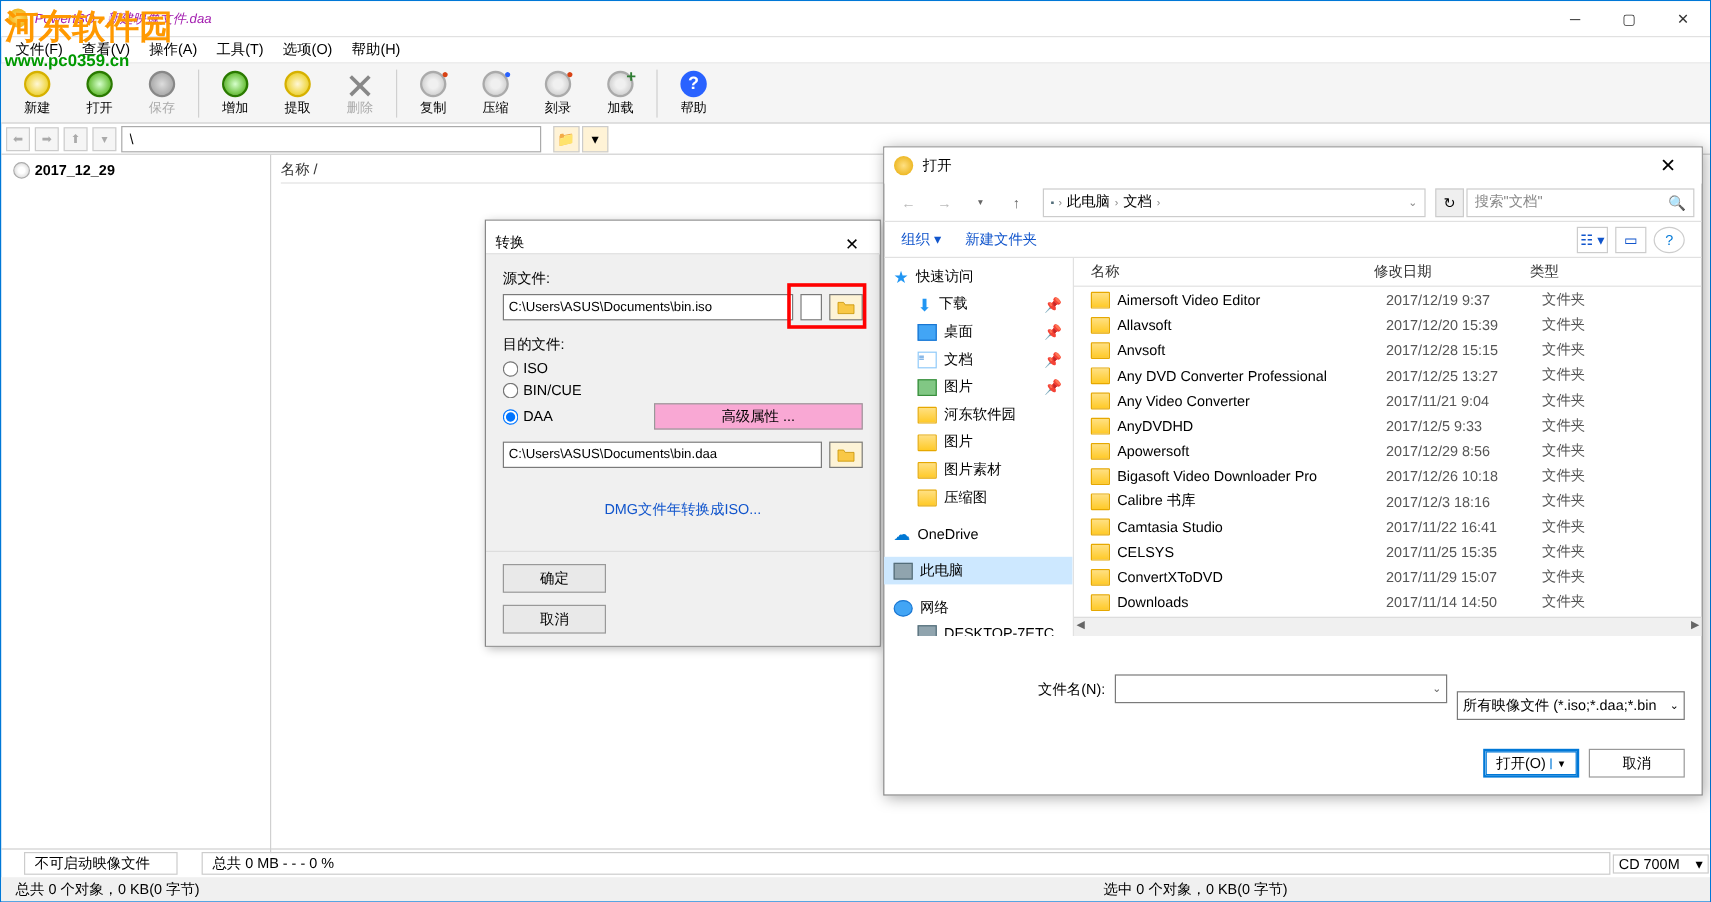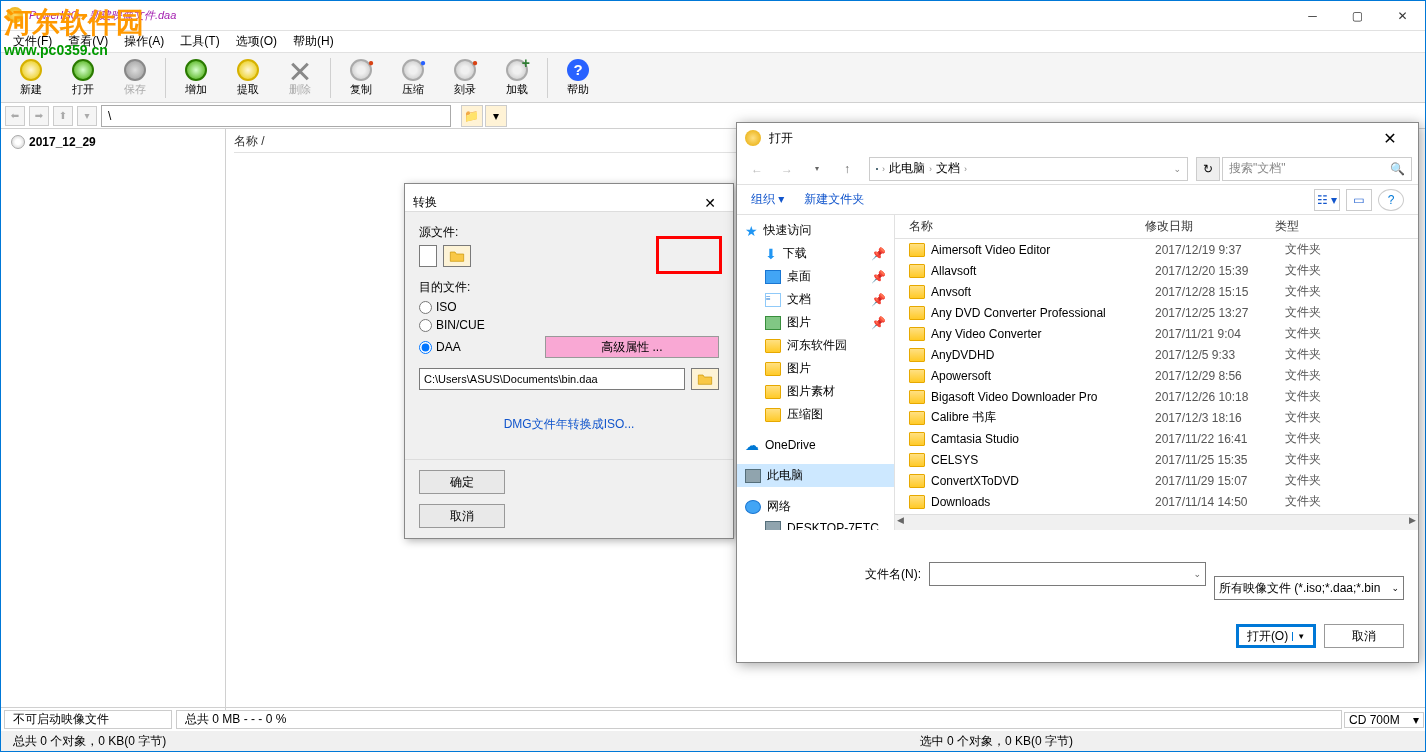--- a/index.html
+++ b/index.html
@@ -51,21 +51,21 @@
 
 .main-body { display: flex; height: calc(752px - 30px - 22px - 50px - 26px - 22px - 20px); }
 .tree-pane { width: 225px; border-right: 1px solid #d0d0d0; padding: 4px; font-weight: bold; }
 .tree-node { display: flex; align-items: center; gap: 4px; padding: 2px 6px; cursor: pointer; }
 .tree-node .disc-icon { width: 14px; height: 14px; border-radius: 50%; background: radial-gradient(#fff 30%, #ccc); border: 1px solid #aaa; }
 .list-pane { flex: 1; padding: 4px 8px; }
 .list-header { font-size: 12px; color: #333; border-bottom: 1px solid #e1e1e1; padding-bottom: 2px; }
 
 
 .statusbar { position: absolute; bottom: 20px; left: 0; right: 0; height: 24px; border-top: 1px solid #d0d0d0; display: flex; align-items: center; font-size: 11px; }
-.statusbar .seg1 { width: 168px; padding: 0 8px; border: 1px solid #ccc; margin: 3px; }
+.statusbar .seg1 { width: 128px; padding: 0 8px; border: 1px solid #ccc; margin: 19px; }
 .statusbar .seg2 { flex: 1; border: 1px solid #ccc; margin: 1px; padding: 0 8px; }
 .statusbar .seg3 { width: 80px; border: 1px solid #ccc; margin: 1px; padding: 0 4px; display:flex;align-items:center;justify-content:space-between; }
 .bottombar { position: absolute; bottom: 0; left: 0; right: 0; height: 20px; display: flex; align-items: center; font-size: 11px; padding: 0 4px; background:#f0f0f0; }
 .bottombar > div { padding: 0 8px; }
 .bottombar .bb2 { margin-left: 200px; }
 .bottombar .bb3 { margin-left: auto; margin-right: 340px; }
 
 
 .convert-dialog { position: absolute; top: 183px; left: 404px; width: 330px; background: #f0f0f0; border: 1px solid #888; box-shadow: 2px 2px 8px rgba(0,0,0,0.3); }
 .convert-dialog .dlg-title { height: 28px; background: #fff; border-bottom: 1px solid #ddd; display: flex; align-items: flex-end; padding: 0 8px; font-size: 12px; }
@@ -257,20 +257,21 @@
 </div>
 
 <div class="convert-dialog">
   <div class="dlg-title">
     <span>转换</span>
     <span class="dlg-close">✕</span>
   </div>
   <div class="dlg-body">
     <label>源文件:</label>
     <div class="row">
+      <input type="text" value="C:\Users\ASUS\Documents\bin.iso" style="">
       <span style="width:18px;height:22px;border:1px solid #7a7a7a;background:#fff;"></span>
       <span class="browse-btn">
         <svg viewBox="0 0 24 20">
             <path fill="#f9c846" stroke="#c79200" d="M2 4h7l2 3h11v11H2z"></path>
           </svg>
       </span>
     </div>
     <label>目的文件:</label>
     <div class="radio-row">
         <input type="radio" name="fmt" style="">

